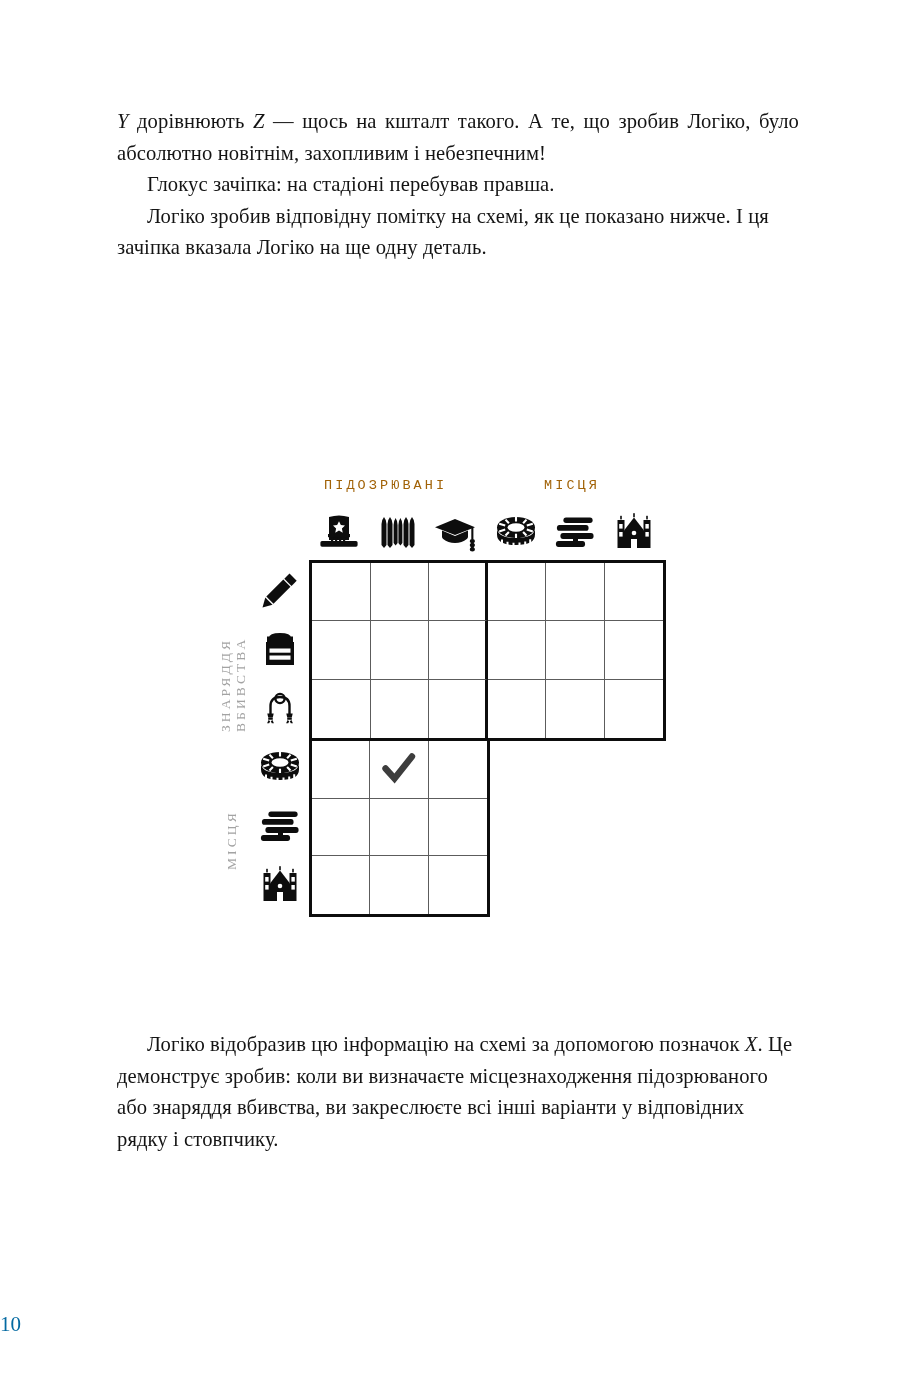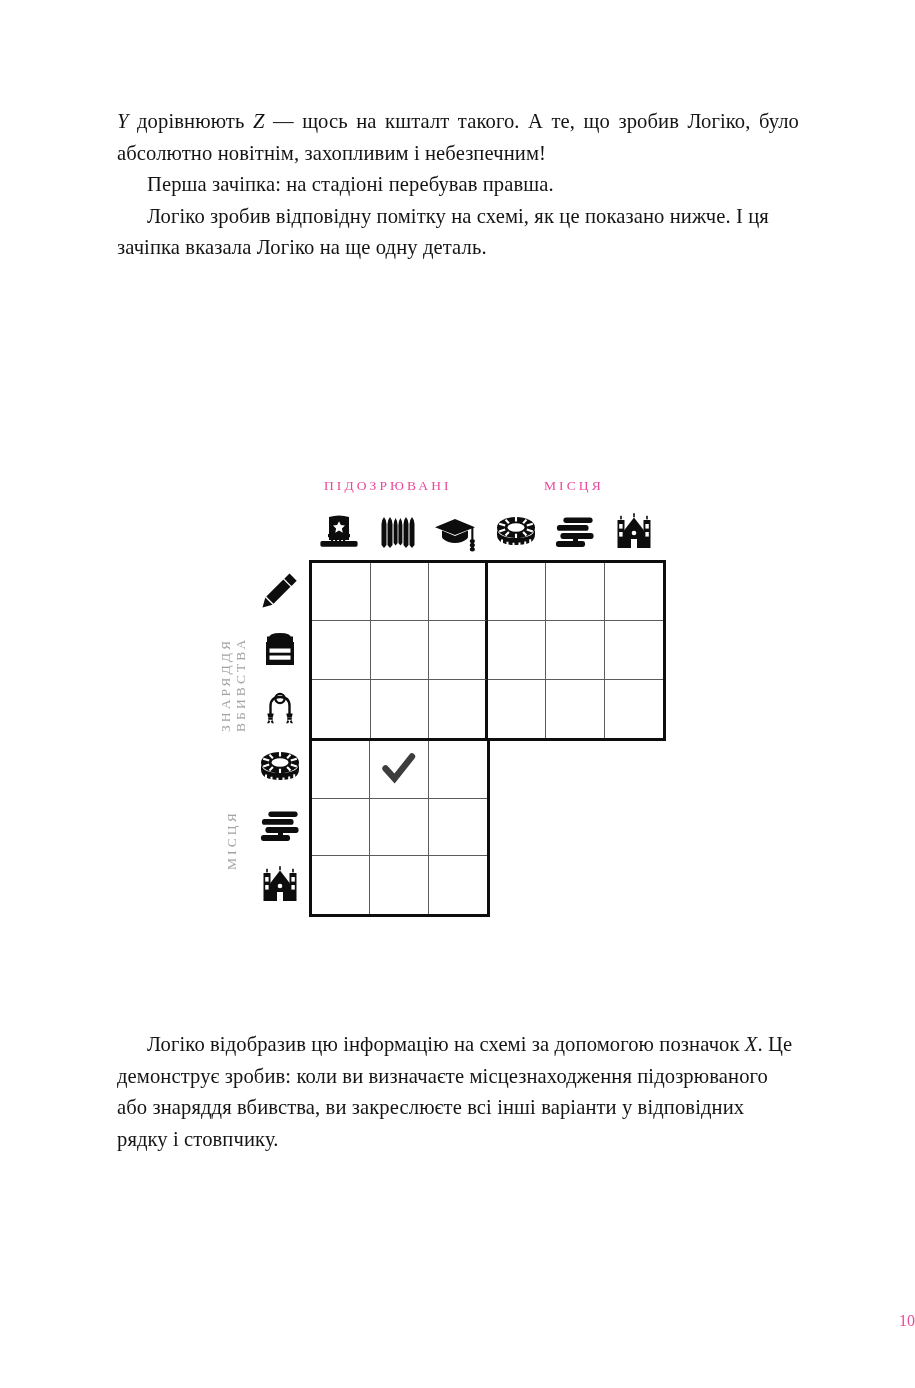--- a/index.html
+++ b/index.html
@@ -59,24 +59,24 @@
   #diagram {
     position: absolute;
     left: 205px;
     top: 470px;
     width: 470px;
     height: 455px;
   }
 
   .cat-header {
     position: absolute;
-    font-family: Liberation Serif, serif;
+    font-family: Liberation Mono, monospace;
     font-size: 13.5px;
     letter-spacing: 3.1px;
-    color: #ec4899;
+    color: #a16207;
     font-weight: normal;
     white-space: nowrap;
   }
   #cat-suspects { left: 119px; top: 8px; }
   #cat-places-top { left: 339px; top: 8px; }
 
   
   .col-icons {
     position: absolute;
     left: 104px;
@@ -175,34 +175,34 @@
     justify-content: center;
   }
   .checkmark svg { display: block; }
 
   
   #page-number {
     position: absolute;
     left: 0;
     top: 1312px;
     width: 915px;
-    text-align: right;
-    font-size: 16px;
-    color: #ec4899;
+    text-align: left;
+    font-size: 21px;
+    color: #0369a1;
     font-family: "Liberation Serif", "DejaVu Serif", serif;
   }
 </style>
 </head>
 <body>
 
 <div class="page">
 
   <div class="textblock" id="intro-text">
     <p><span class="ital">Y</span><span> дорівнюють </span><span class="ital">Z</span><span> — щось на кшталт такого. А те, що зробив Логіко, було абсолютно новітнім, захопливим і небезпечним!</span></p>
-    <p class="indent lastline"><span>Перша зачіпка: </span><span class="bold">на стадіоні перебував правша</span><span>.</span></p>
+    <p class="indent lastline"><span>Глокус зачіпка: </span><span class="bold">на стадіоні перебував правша</span><span>.</span></p>
     <p class="indent lastline">Логіко зробив відповідну помітку на схемі, як це показано нижче. І  ця зачіпка вказала Логіко на ще одну деталь.</p>
   </div>
 
   <div id="diagram">
 
     <div class="cat-header" id="cat-suspects">ПІДОЗРЮВАНІ</div>
     <div class="cat-header" id="cat-places-top">МІСЦЯ</div>
 
     <div class="side-label" id="side-weapons-1">ЗНАРЯДДЯ</div>
     <div class="side-label" id="side-weapons-2">ВБИВСТВА</div>

